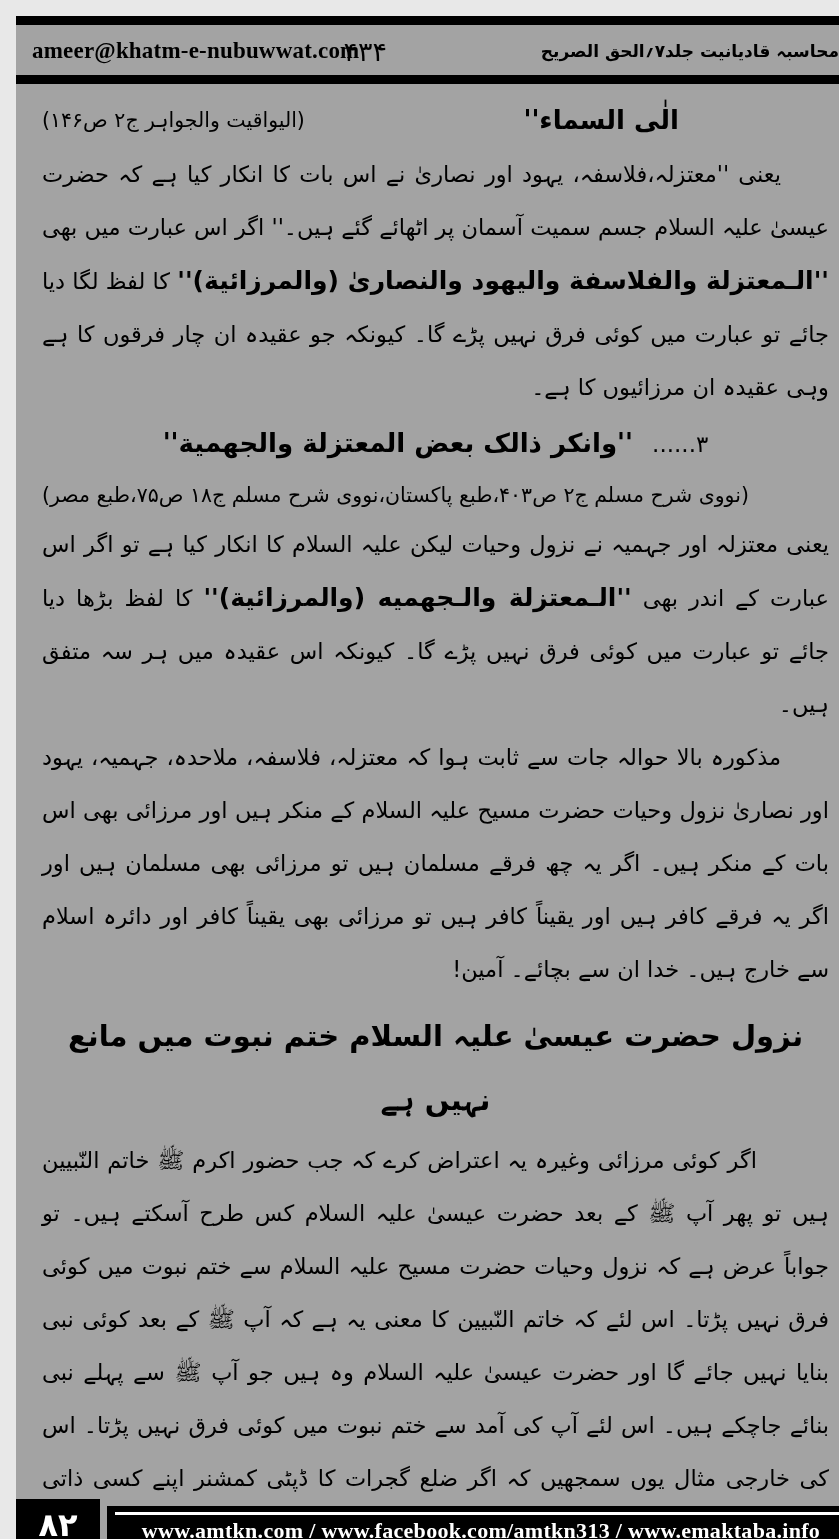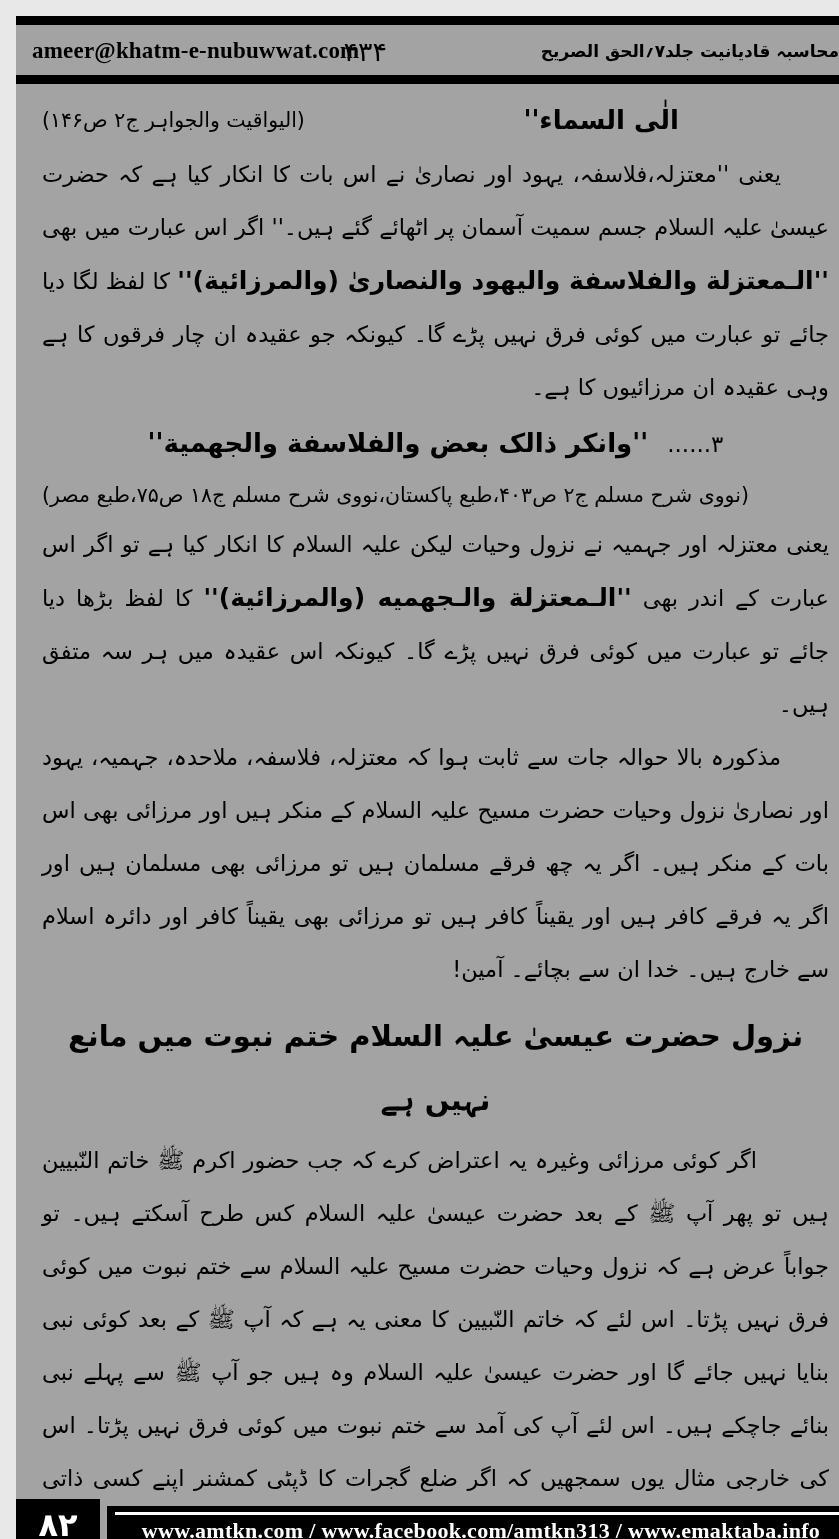--- a/index.html
+++ b/index.html
@@ -93,21 +93,21 @@
 
     <div class="qline1">
       <span class="q1 ar">الٰی السماء''</span>
       <span class="ref">(الیواقیت والجواہر ج۲ ص۱۴۶)</span>
     </div>
 
     <p class="para indent"><span>یعنی ''معتزلہ،فلاسفہ، یہود اور نصاریٰ نے اس بات کا انکار کیا ہے کہ حضرت عیسیٰ علیہ السلام جسم سمیت آسمان پر اٹھائے گئے ہیں۔'' اگر اس عبارت میں بھی </span><span class="arin">''الـمعتزلة والفلاسفة والیهود والنصاریٰ (والمرزائية)''</span><span> کا لفظ لگا دیا جائے تو عبارت میں کوئی فرق نہیں پڑے گا۔ کیونکہ جو عقیدہ ان چار فرقوں کا ہے وہی عقیدہ ان مرزائیوں کا ہے۔</span></p>
 
     <div class="item3">
       <span class="num">۳......</span>
-      <span class="q2 ar">''وانکر ذالک بعض والفلاسفة والجهمية''</span>
+      <span class="q2 ar">''وانکر ذالک بعض المعتزلة والجهمية''</span>
     </div>
 
     <div class="refline">(نووی شرح مسلم ج۲ ص۴۰۳،طبع پاکستان،نووی شرح مسلم ج۱۸ ص۷۵،طبع مصر)</div>
 
     <p class="para"><span>یعنی معتزلہ اور جہمیہ نے نزول وحیات لیکن علیہ السلام کا انکار کیا ہے تو اگر اس عبارت کے اندر بھی </span><span class="arin">''الـمعتزلة والـجهميه (والمرزائية)''</span><span> کا لفظ بڑھا دیا جائے تو عبارت میں کوئی فرق نہیں پڑے گا۔ کیونکہ اس عقیدہ میں ہر سہ متفق ہیں۔</span></p>
 
     <p class="para indent">مذکورہ بالا حوالہ جات سے ثابت ہوا کہ معتزلہ، فلاسفہ، ملاحدہ، جہمیہ، یہود اور نصاریٰ نزول وحیات حضرت مسیح علیہ السلام کے منکر ہیں اور مرزائی بھی اس بات کے منکر ہیں۔ اگر یہ چھ فرقے مسلمان ہیں تو مرزائی بھی مسلمان ہیں اور اگر یہ فرقے کافر ہیں اور یقیناً کافر ہیں تو مرزائی بھی یقیناً کافر اور دائرہ اسلام سے خارج ہیں۔ خدا ان سے بچائے۔ آمین!</p>
 
     <h2 class="heading">نزول حضرت عیسیٰ علیہ السلام ختم نبوت میں مانع نہیں ہے</h2>
 

